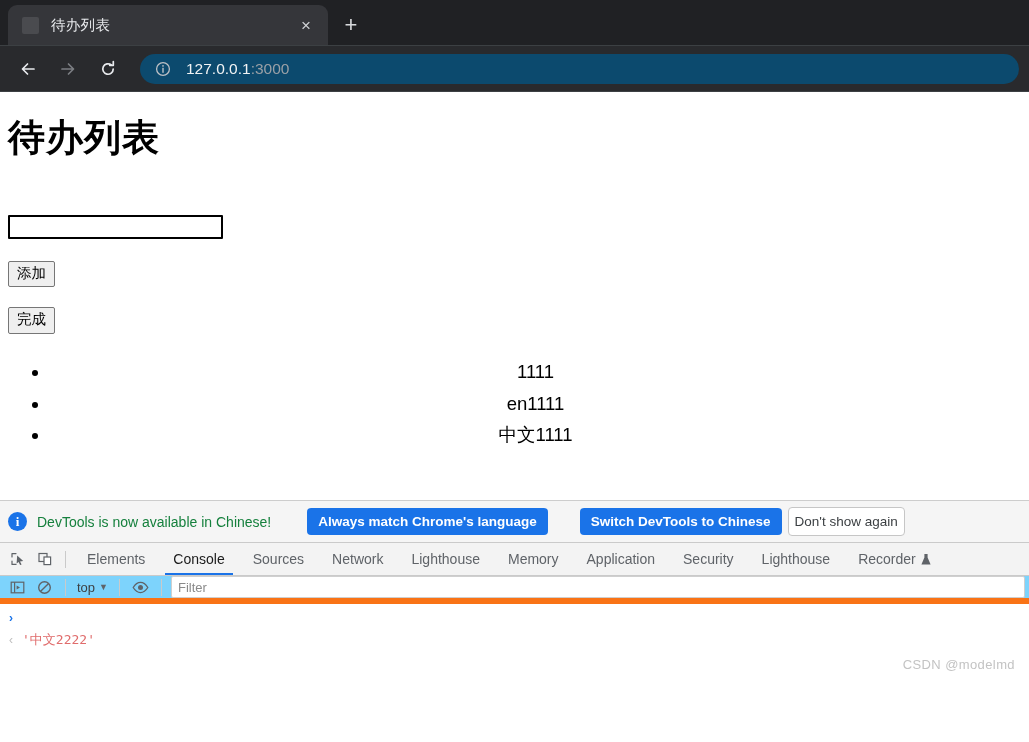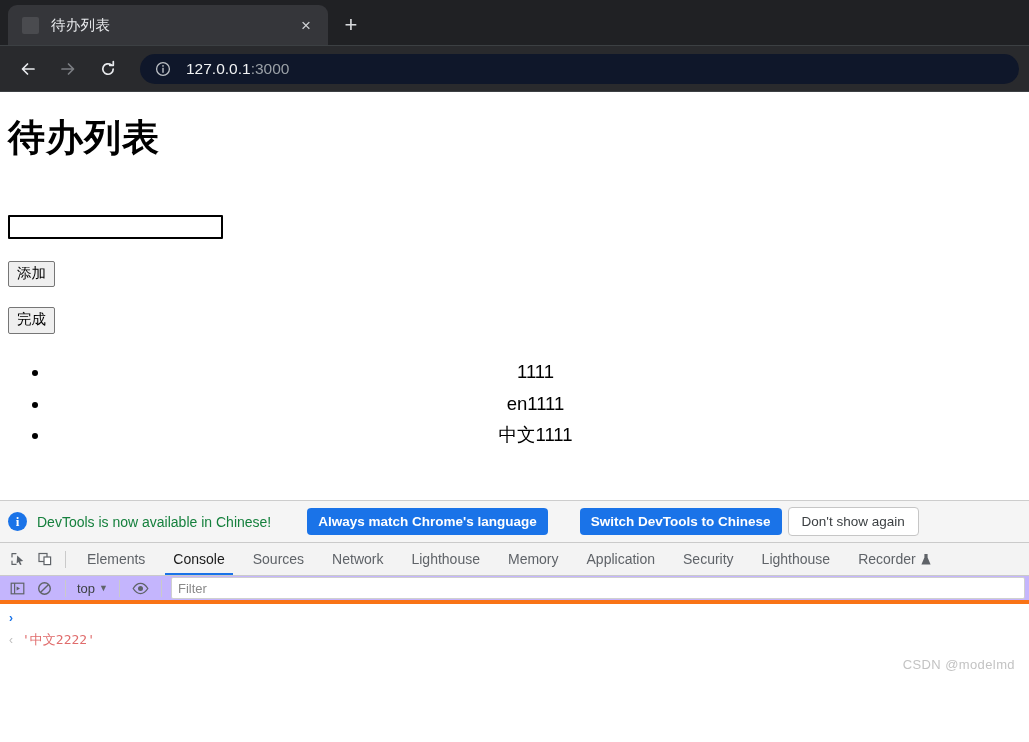--- a/index.html
+++ b/index.html
@@ -78,21 +78,21 @@
   .nav-btn {
     width: 36px; height: 36px;
     display: flex; align-items: center; justify-content: center;
     border-radius: 50%;
     margin-right: 4px;
   }
   .nav-btn svg { display: block; }
   .omnibox {
     flex: 1 1 auto;
     height: 30px;
-    background: #0f172a;
+    background: #0c4a6e;
     border-radius: 16px;
     display: flex;
     align-items: center;
     padding: 0 14px;
     margin-left: 10px;
   }
   .omnibox-icon {
     width: 18px; height: 18px;
     margin-right: 14px;
     flex: 0 0 auto;
@@ -207,21 +207,21 @@
     white-space: nowrap;
     font-family: "Liberation Sans", sans-serif;
     margin-left: 26px;
   }
   .btn-secondary {
     background: #fff;
     color: #3c4043;
     font-size: 13.5px;
     border: 1px solid #c6c6c6;
     border-radius: 4px;
-    padding: 6px 13px;
+    padding: 6px 6px;
     white-space: nowrap;
     font-family: "Liberation Sans", sans-serif;
   }
 
   .dt-tabbar {
     height: 33px;
     background: #f3f3f3;
     border-bottom: 1px solid #cacaca;
     display: flex;
     align-items: center;
@@ -254,22 +254,22 @@
     content: "";
     position: absolute;
     left: 6px; right: 6px; bottom: 0;
     height: 2px;
     background: #1a73e8;
   }
   .dt-tab .flask { margin-left: 4px; vertical-align: -2px; }
 
   .dt-consolebar {
     height: 28px;
-    background: #c4b5fd;
-    border-bottom: 4px solid #f97316;
+    background: #7dd3fc;
+    border-bottom: 6px solid #f97316;
     display: flex;
     align-items: center;
     padding: 0 4px;
   }
   .ctx-select {
     font-size: 13px;
     color: #3c4043;
     padding: 0 4px;
     display: flex;
     align-items: center;

